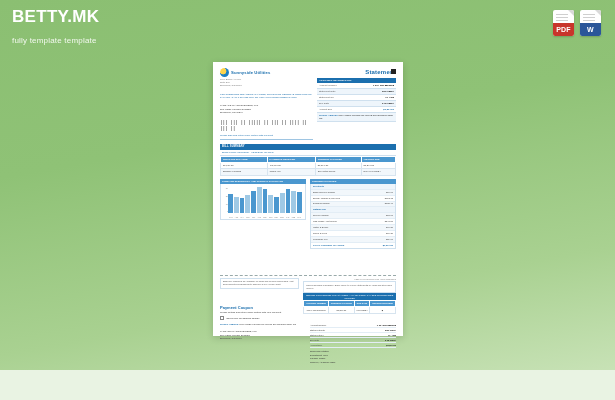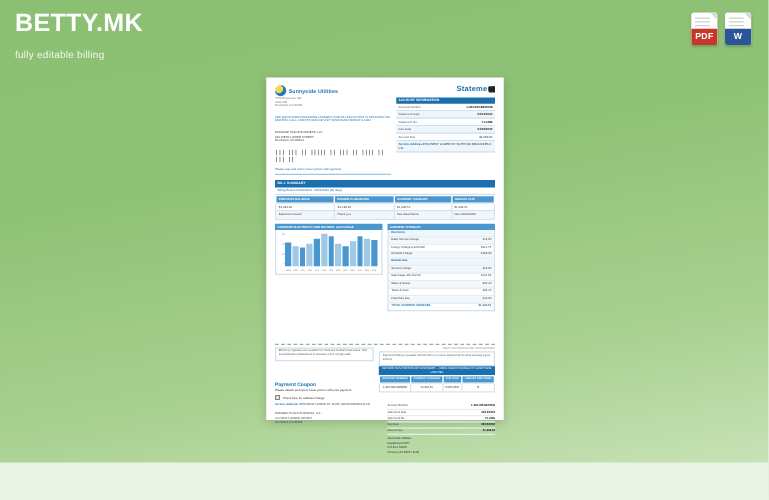--- a/index.html
+++ b/index.html
@@ -29,21 +29,21 @@
   }
 
   
   .brand {
     position: absolute;
     left: 12px;
     top: 8px;
     color: #ffffff;
   }
   .brand-name {
-    font-size: 20px;
+    font-size: 17px;
     font-weight: bold;
     letter-spacing: 0.3px;
     line-height: 1.1;
   }
   .brand-sub {
     font-size: 8px;
     margin-top: 9px;
     color: #f2f8ee;
     letter-spacing: 0.2px;
   }
@@ -434,21 +434,21 @@
     margin-right: 1px;
   }
 </style>
 </head>
 <body>
 
 <div class="page">
 
   <div class="brand">
     <div class="brand-name">BETTY.MK</div>
-    <div class="brand-sub">fully editable billing</div>
+    <div class="brand-sub">fully template template</div>
   </div>
 
 
   <div class="formats">
     <div class="fileicon pdf">
       <div class="fold"></div>
       <div class="lines">
           <i></i>
           <i></i>
           <i></i>

